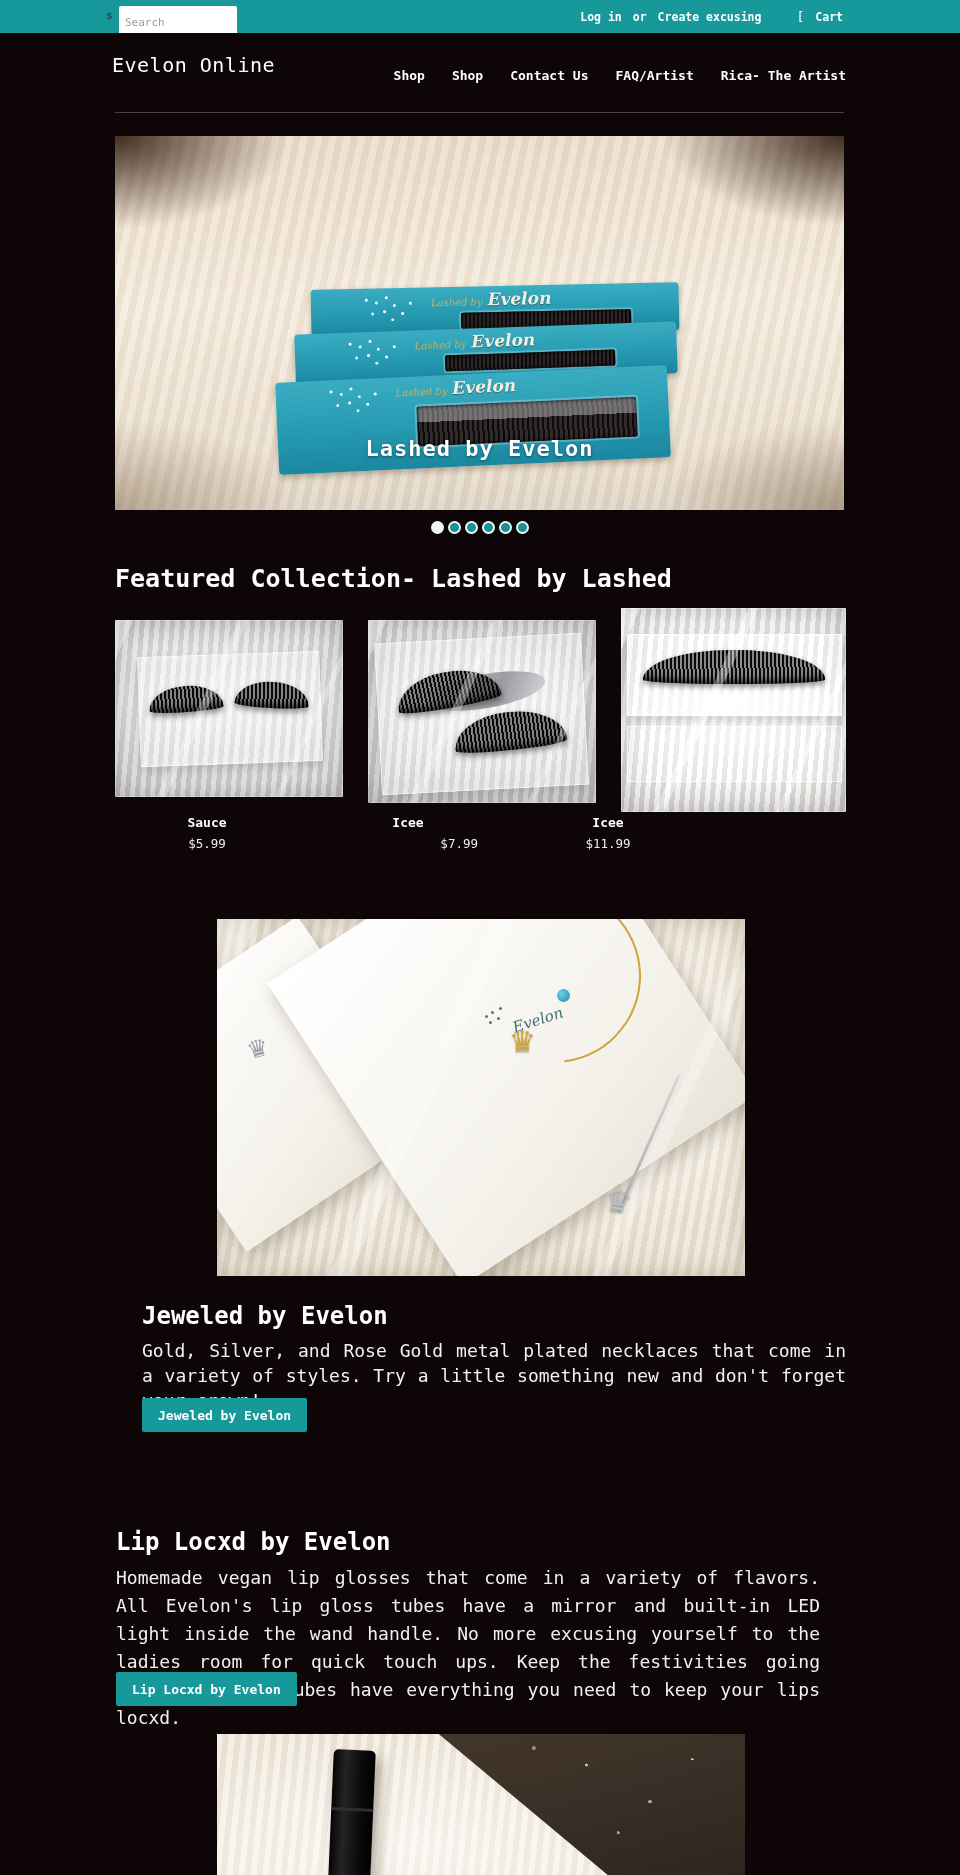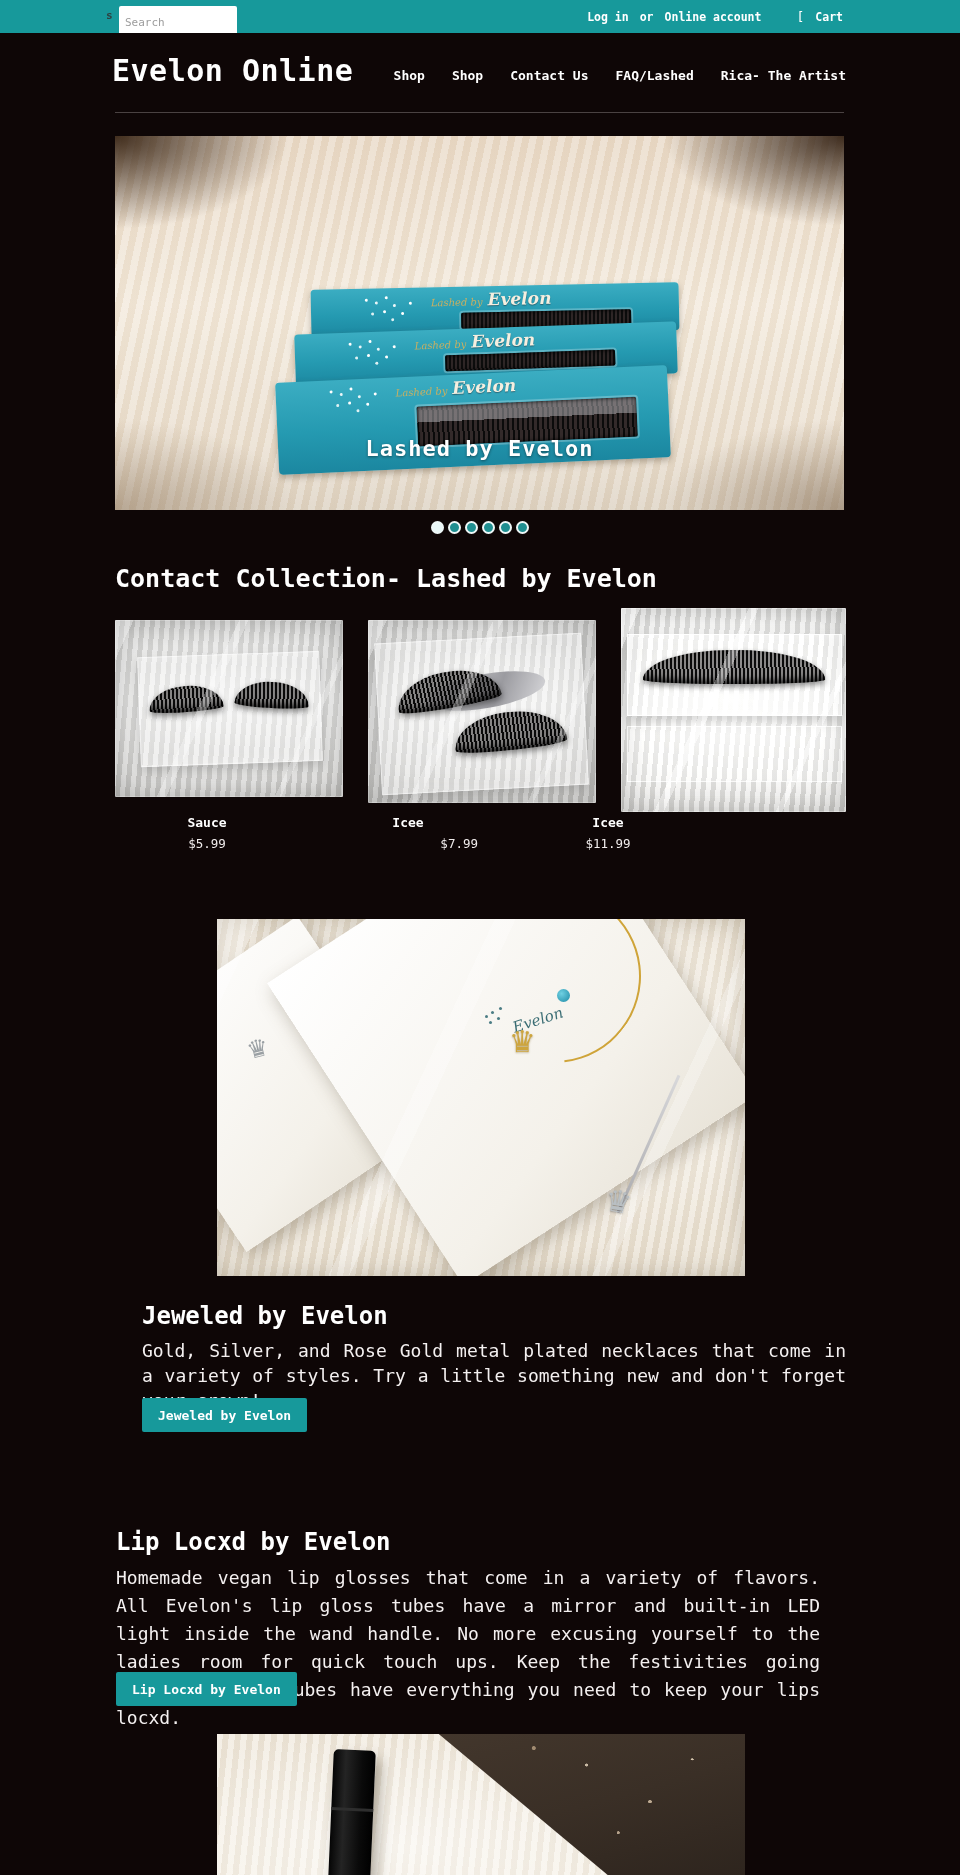--- a/index.html
+++ b/index.html
@@ -20,21 +20,21 @@
   }
   .search-input::placeholder{color:#9c9c9c;}
   .top-links{right:117px;top:0;height:33px;display:flex;align-items:center;gap:11px;
     font-size:11.5px;font-weight:700;color:#fff;}
   .top-links .sp{width:5px;}
   .cart-glyph{font-size:13px;font-weight:400;margin-left:8px;}
   .tlink{cursor:pointer;}
 
   
   .header{left:0;top:33px;width:960px;height:80px;background:#0e0606;}
-  .logo{left:112px;top:53px;font-size:30px;font-weight:700;letter-spacing:0.5px;}
+  .logo{left:112px;top:53px;font-size:20px;font-weight:400;letter-spacing:0.5px;}
   .nav{right:114px;top:68px;display:flex;gap:27px;font-size:13px;font-weight:700;}
   .nav span{cursor:pointer;white-space:nowrap;}
   .header-rule{left:115px;top:112px;width:729px;height:1px;background:#4a4242;}
 
   
   .hero{left:115px;top:136px;width:729px;height:374px;overflow:hidden;
     background:
       radial-gradient(280px 150px at 0% 0%, rgba(56,36,20,.95), rgba(56,36,20,0) 62%),
       radial-gradient(300px 150px at 100% 0%, rgba(44,26,13,.9), rgba(44,26,13,0) 60%),
       radial-gradient(260px 130px at 0% 100%, rgba(140,116,90,.5), transparent 70%),
@@ -172,33 +172,33 @@
 </style>
 </head>
 <body>
 
 <div class="abs topbar"></div>
 <span class="abs search-icon">s</span>
 <input class="abs search-input" type="text" placeholder="Search" style="">
 <div class="abs top-links">
   <span class="tlink">Log in</span>
   <span>or</span>
-  <span class="tlink">Online account</span>
+  <span class="tlink">Create excusing</span>
   <span class="sp"></span>
   <span class="cart-glyph tlink">[</span>
   <span class="tlink">Cart</span>
 </div>
 
 <div class="abs header"></div>
 <div class="abs logo">Evelon Online</div>
 <div class="abs nav">
   <span>Shop</span>
   <span>Shop</span>
   <span>Contact Us</span>
-  <span>FAQ/Lashed</span>
+  <span>FAQ/Artist</span>
   <span>Rica- The Artist</span>
 </div>
 <div class="abs header-rule"></div>
 
 <div class="abs hero">
   <div class="pkg p1">
     <span class="pkg-sparkles"></span>
     <span class="pkg-script"><i class="gold">Lashed by</i>
       <i class="brand">Evelon</i></span>
     <span class="pkg-window"></span>
@@ -220,21 +220,21 @@
 
 <div class="abs dots">
   <span class="dot active"></span>
   <span class="dot"></span>
   <span class="dot"></span>
   <span class="dot"></span>
   <span class="dot"></span>
   <span class="dot"></span>
 </div>
 
-<div class="abs featured-heading">Contact Collection- Lashed by Evelon</div>
+<div class="abs featured-heading">Featured Collection- Lashed by Lashed</div>
 
 <div class="product-photo photo-1">
   <div class="tray"></div>
   <div class="lash a"></div>
   <div class="lash b"></div>
   <div class="plastic-shine"></div>
   <div class="vignette"></div>
 </div>
 <div class="product-photo photo-2">
   <div class="tray"></div>

